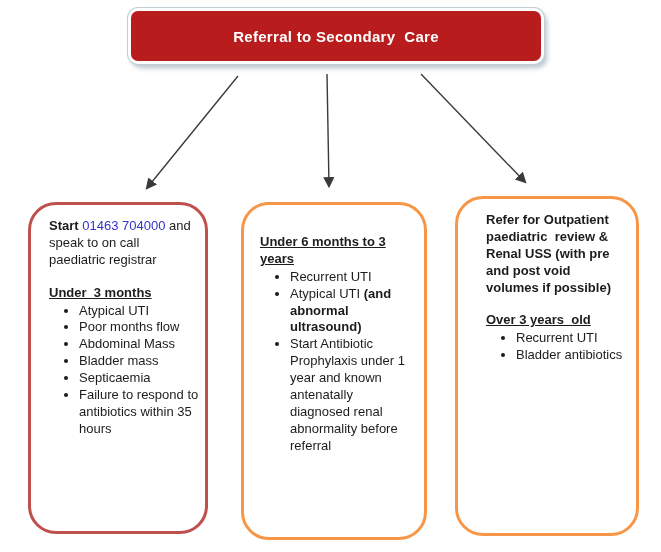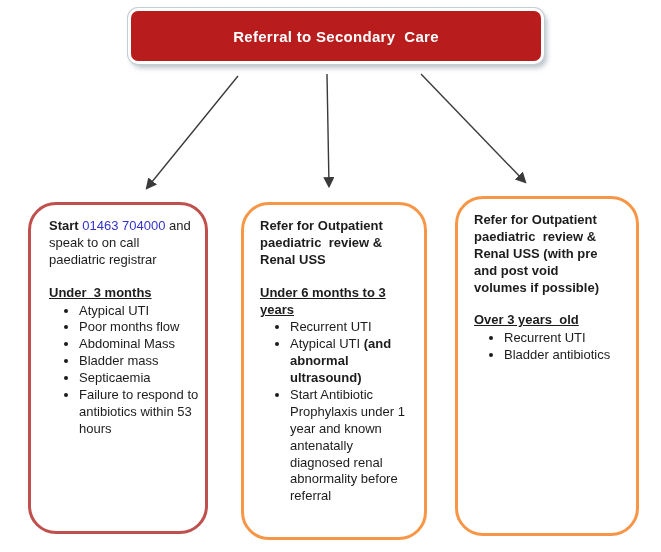--- a/index.html
+++ b/index.html
@@ -34,21 +34,21 @@
     position: absolute;
     box-sizing: border-box;
     background: #ffffff;
     border: 3px solid;
     border-radius: 28px;
     font-size: 13px;
     line-height: 1.3;
   }
   .box-left  { left: 28px;  top: 202px; width: 180px; height: 332px; padding: 13px 12px 0 18px; }
   .box-mid   { left: 241px; top: 202px; width: 186px; height: 338px; padding: 13px 12px 0 16px; }
-  .box-right { left: 455px; top: 196px; width: 184px; height: 340px; padding: 13px 12px 0 16px; }
+  .box-right { left: 455px; top: 196px; width: 184px; height: 340px; padding: 13px 12px 0 28px; }
   .box-title { font-weight: bold; margin: 0; }
   .box-right .box-title { max-width: 138px; }
   .box-text  { margin: 0; }
   .subhead {
     font-weight: bold;
     text-decoration: underline;
     margin: 16px 0 0 0;
   }
   .box-mid .subhead { max-width: 140px; }
   .fc-box ul { margin: 1px 0 0 0; padding-left: 30px; }
@@ -79,26 +79,25 @@
 
   <div class="fc-box box-left" style="border-color: rgb(192, 80, 77);">
     <p class="box-text"><strong>Start</strong> <span style="color: rgb(51, 51, 204);">01463 704000</span> <span>and speak to on call paediatric registrar</span></p>
     <p class="subhead">Under&nbsp; 3 months</p>
     <ul>
       <li><span>Atypical UTI</span></li>
       <li><span>Poor months flow</span></li>
       <li><span>Abdominal Mass</span></li>
       <li><span>Bladder mass</span></li>
       <li><span>Septicaemia</span></li>
-      <li><span>Failure to respond to antibiotics within 53 hours</span></li>
+      <li><span>Failure to respond to antibiotics within 35 hours</span></li>
     </ul>
   </div>
 
   <div class="fc-box box-mid" style="border-color: rgb(247, 150, 70);">
-    <p class="box-title">Refer for Outpatient paediatric&nbsp; review &amp; Renal USS</p>
     <p class="subhead">Under 6 months to 3 years</p>
     <ul>
       <li><span>Recurrent UTI</span></li>
       <li><span>Atypical UTI </span><strong>(and abnormal ultrasound)</strong></li>
       <li><span>Start Antibiotic Prophylaxis under 1 year and known antenatally diagnosed renal abnormality before referral</span></li>
     </ul>
   </div>
 
   <div class="fc-box box-right" style="border-color: rgb(247, 150, 70);">
     <p class="box-title">Refer for Outpatient paediatric&nbsp; review &amp; Renal USS (with pre and post void volumes if possible)</p>

